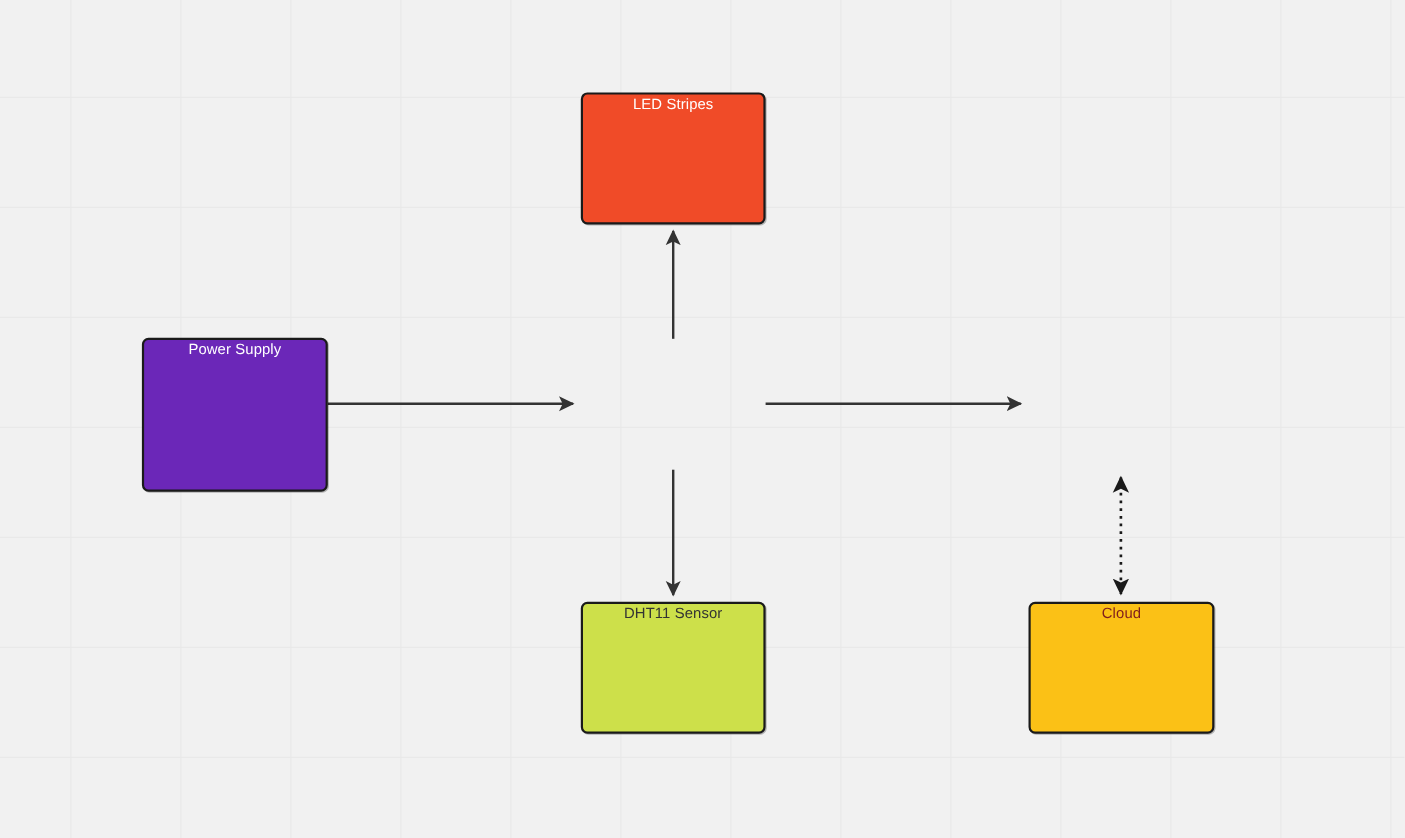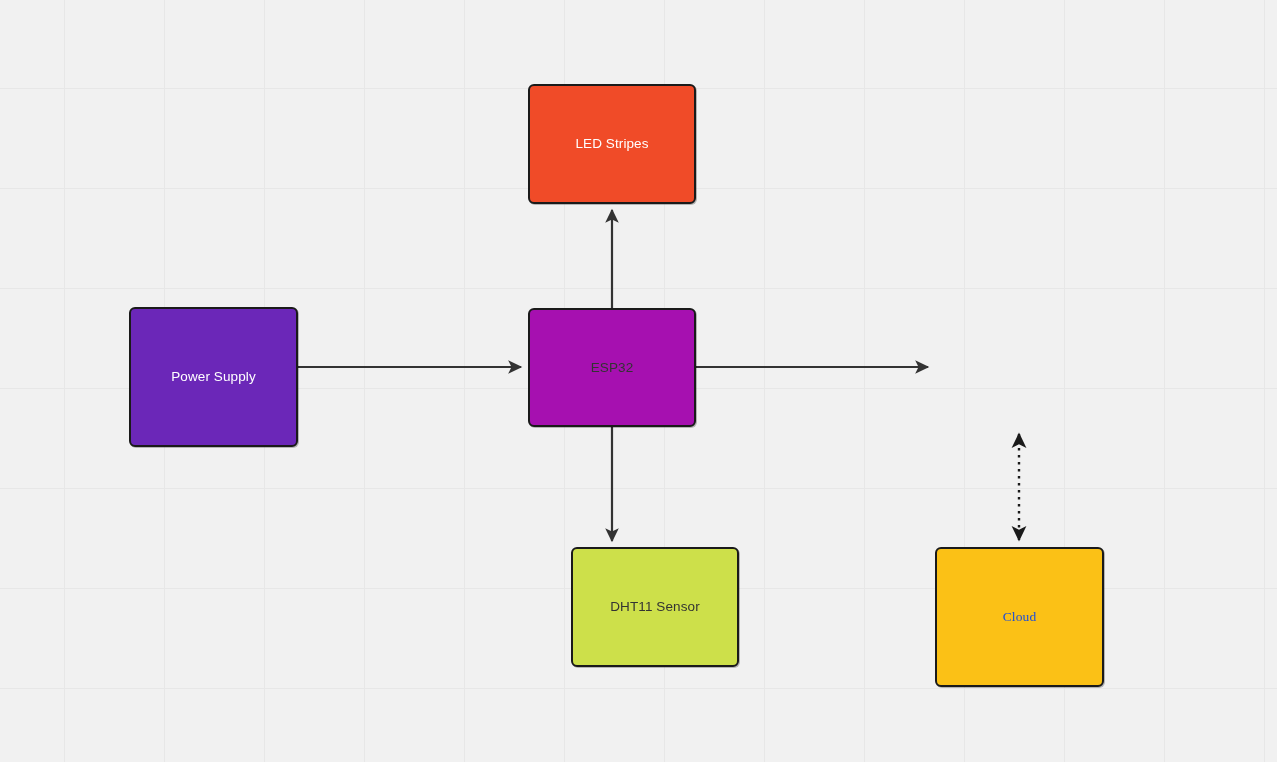--- a/index.html
+++ b/index.html
@@ -29,21 +29,20 @@
     width: 1277px;
     height: 762px;
     pointer-events: none;
   }
   .node {
     position: absolute;
     box-sizing: border-box;
     border: 2px solid #1a1a1a;
     border-radius: 6px;
     display: flex;
-    align-items: center;
     justify-content: center;
     text-align: center;
     font-size: 13.5px;
     line-height: 1.3;
     letter-spacing: 0.1px;
     box-shadow: 1px 1px 0 rgba(0,0,0,0.25);
     user-select: none;
   }
   .node-label {
     display: block;
@@ -87,26 +86,23 @@
   </svg>
 
   <div class="node" style="left:528px; top:84px; width:168px; height:120px; background:#f04b28; color:#ffffff;">
     <span class="node-label">LED Stripes</span>
   </div>
 
   <div class="node" style="left:129px; top:307px; width:169px; height:140px; background:#6b27b8; color:#ffffff;">
     <span class="node-label">Power Supply</span>
   </div>
 
-  <div class="node" style="left:528px; top:308px; width:168px; height:119px; background:#a610b0; color:#333333;">
-    <span class="node-label">ESP32</span>
-  </div>
 
 
-  <div class="node" style="left:528px; top:547px; width:168px; height:120px; background:#cde04a; color:#333333;margin-left:43px;">
+  <div class="node" style="left:528px; top:547px; width:168px; height:120px; background:#cde04a; color:#333333;">
     <span class="node-label">DHT11 Sensor</span>
   </div>
 
-  <div class="node" style="left:935px; top:547px; width:169px; height:140px; background:#fbc116; color:#1d4ed8;font-family:Liberation Serif, serif;">
+  <div class="node" style="left:935px; top:547px; width:169px; height:120px; background:#fbc116; color:#7f1d1d;">
     <span class="node-label">Cloud</span>
   </div>
 
 </div>
 
 </body></html>

